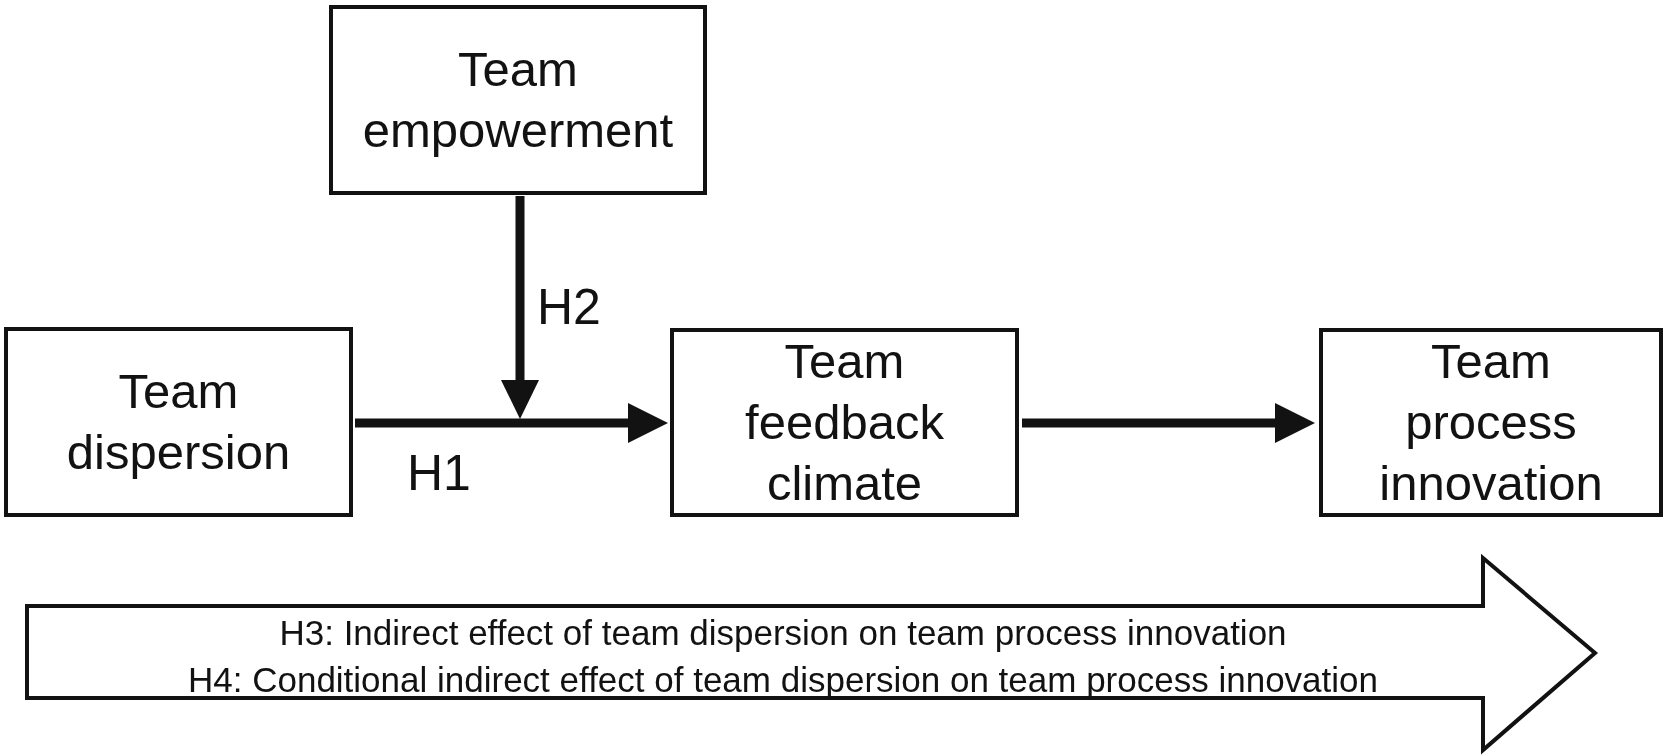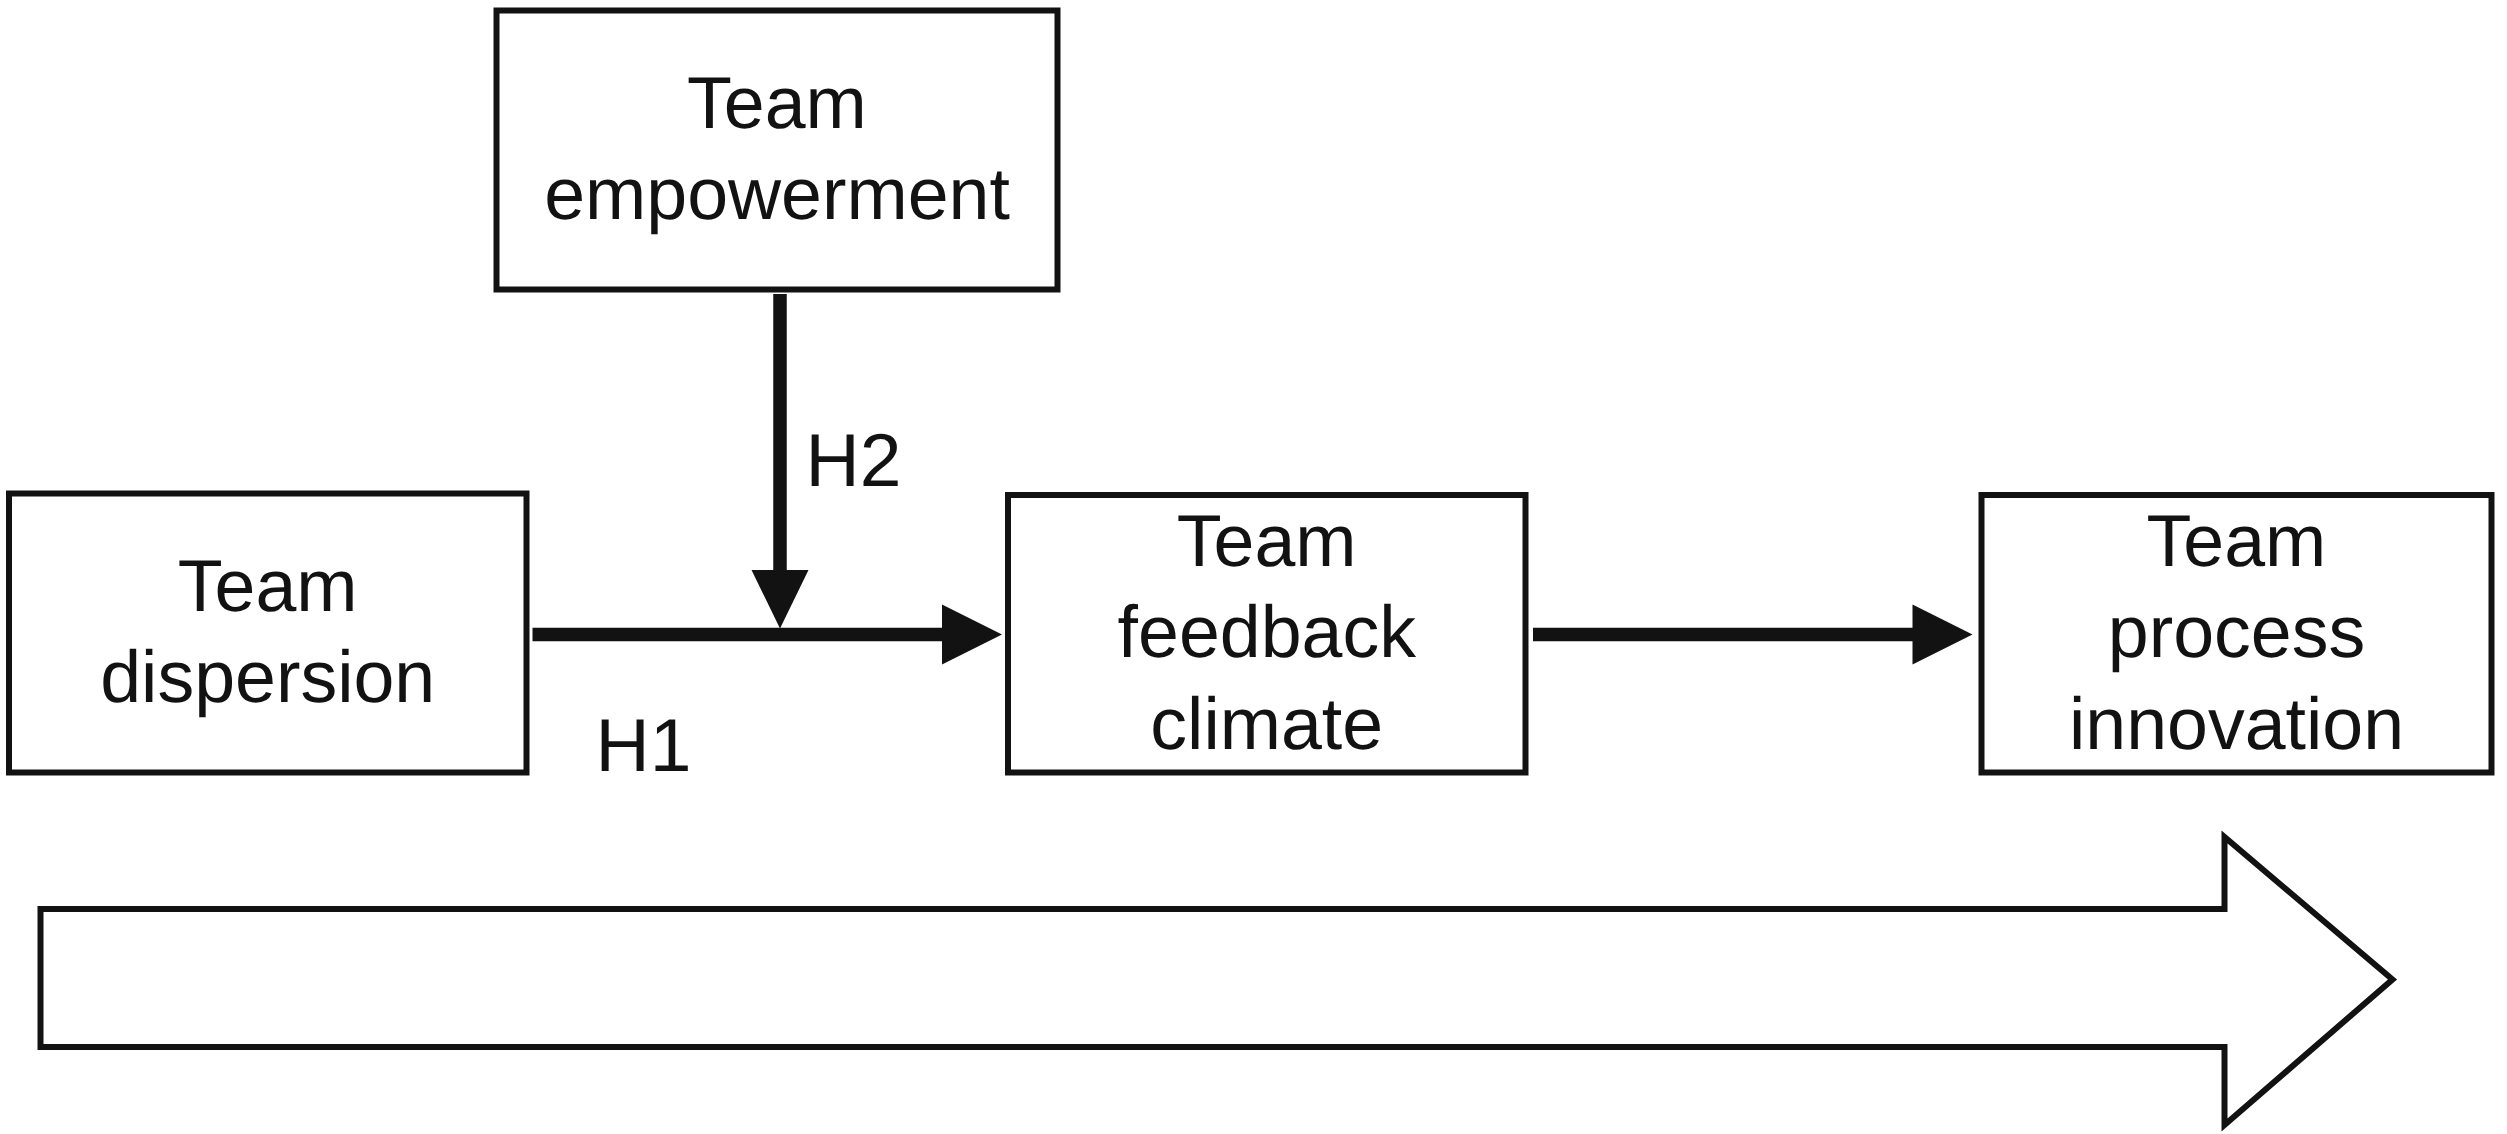--- a/index.html
+++ b/index.html
@@ -43,21 +43,21 @@
   .box-dispersion  { left: 4px;   top: 327px; width: 349px; height: 190px; }
   .box-feedback    { left: 670px; top: 328px; width: 349px; height: 189px; }
   .box-innovation  { left: 1319px;top: 328px; width: 344px; height: 189px; }
 
   .path-label {
     position: absolute;
     font-size: 50px;
     line-height: 54px;
     color: var(--ink, #121212);
   }
-  .label-h1 { left: 397px; top: 446px; margin-top: 24px; }
+  .label-h1 { left: 407px; top: 446px; }
   .label-h2 { left: 537px; top: 256px; margin-top: 24px; }
 
   .summary-text {
     position: absolute;
     left: 80px;
     top: 609px;
     width: 1406px;
     text-align: center;
     font-size: 35px;
     line-height: 47px;
@@ -110,14 +110,18 @@
 
   <div class="var-box box-innovation">
     <span class="box-label">Team
 process
 innovation</span>
   </div>
 
   <div class="path-label label-h1">H1</div>
   <div class="path-label label-h2">H2</div>
 
+  <div class="summary-text">
+    <div class="summary-line">H3: Indirect effect of team dispersion on team process innovation</div>
+    <div class="summary-line">H4: Conditional indirect effect of team dispersion on team process innovation</div>
+  </div>
 
 </div>
 
 </body></html>

